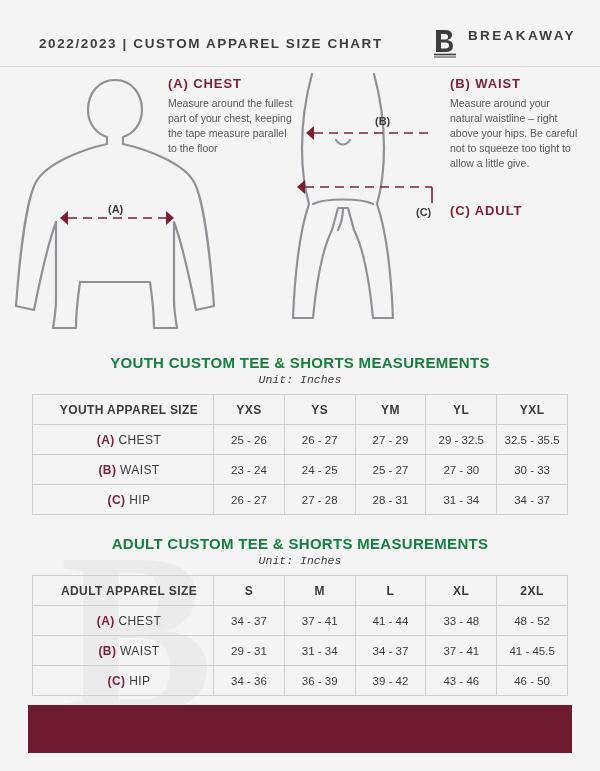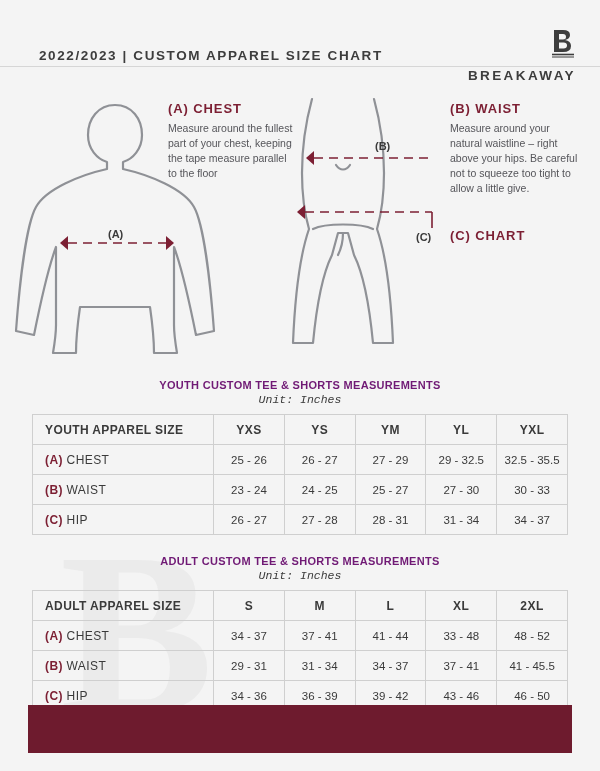--- a/index.html
+++ b/index.html
@@ -47,23 +47,22 @@
   }
   .header-title {
     font-size: 13.5px;
     font-weight: bold;
     letter-spacing: 1.6px;
     color: #3d3d3d;
     white-space: nowrap;
   }
   .brand {
     display: flex;
-    align-items: flex-end;
+    align-items: flex-start;
     gap: 10px;
-    flex-direction: column;
   }
   .brand-mark {
     width: 26px;
     height: 30px;
     position: relative;
   }
   .brand-name {
     font-size: 13.5px;
     font-weight: bold;
     letter-spacing: 2.4px;
@@ -111,24 +110,24 @@
   #callout-hips  { left: 450px; top: 133px; width: 138px; }
 
   
   .section {
     position: relative;
     z-index: 2;
     margin-top: 4px;
   }
   .table-title {
     text-align: center;
-    font-size: 11px;
+    font-size: 15px;
     font-weight: bold;
     letter-spacing: 0.3px;
-    color: #701a75;
+    color: #15803d;
     margin-bottom: 2px;
   }
   .table-unit {
     text-align: center;
     font-size: 11.5px;
     font-style: italic;
     color: #3a3a3a;
     margin-bottom: 8px;
     font-family: Liberation Mono, monospace;
   }
@@ -142,21 +141,21 @@
   table.size-table td {
     border: 1px solid #cfcfcf;
     height: 29px;
     font-size: 11.5px;
     color: #3a3a3a;
     text-align: center;
     padding: 0;
   }
   table.size-table th.rowhead,
   table.size-table td.rowhead {
-    text-align: left;
+    text-align: center;
     padding-left: 12px;
     font-size: 12px;
     letter-spacing: 0.4px;
     width: 168px;
     margin-left: 20px;
   }
   table.size-table th {
     font-weight: bold;
     font-size: 12px;
     letter-spacing: 0.5px;
@@ -278,21 +277,21 @@
       <div class="callout-title">(A) CHEST</div>
       <div class="callout-text">Measure around the fullest part of your chest, keeping the tape measure parallel to the floor</div>
     </div>
 
     <div class="callout" id="callout-waist">
       <div class="callout-title">(B) WAIST</div>
       <div class="callout-text">Measure around your natural waistline – right above your hips. Be careful not to squeeze too tight to allow a little give.</div>
     </div>
 
     <div class="callout" id="callout-hips">
-      <div class="callout-title">(C) CHART</div>
+      <div class="callout-title">(C) ADULT</div>
     </div>
   </div>
 
   <div class="section">
     <div class="table-title">YOUTH CUSTOM TEE &amp; SHORTS MEASUREMENTS</div>
     <div class="table-unit">Unit: Inches</div>
     <table class="size-table">
       <thead>
         <tr>
           <th class="rowhead">YOUTH APPAREL SIZE</th>

